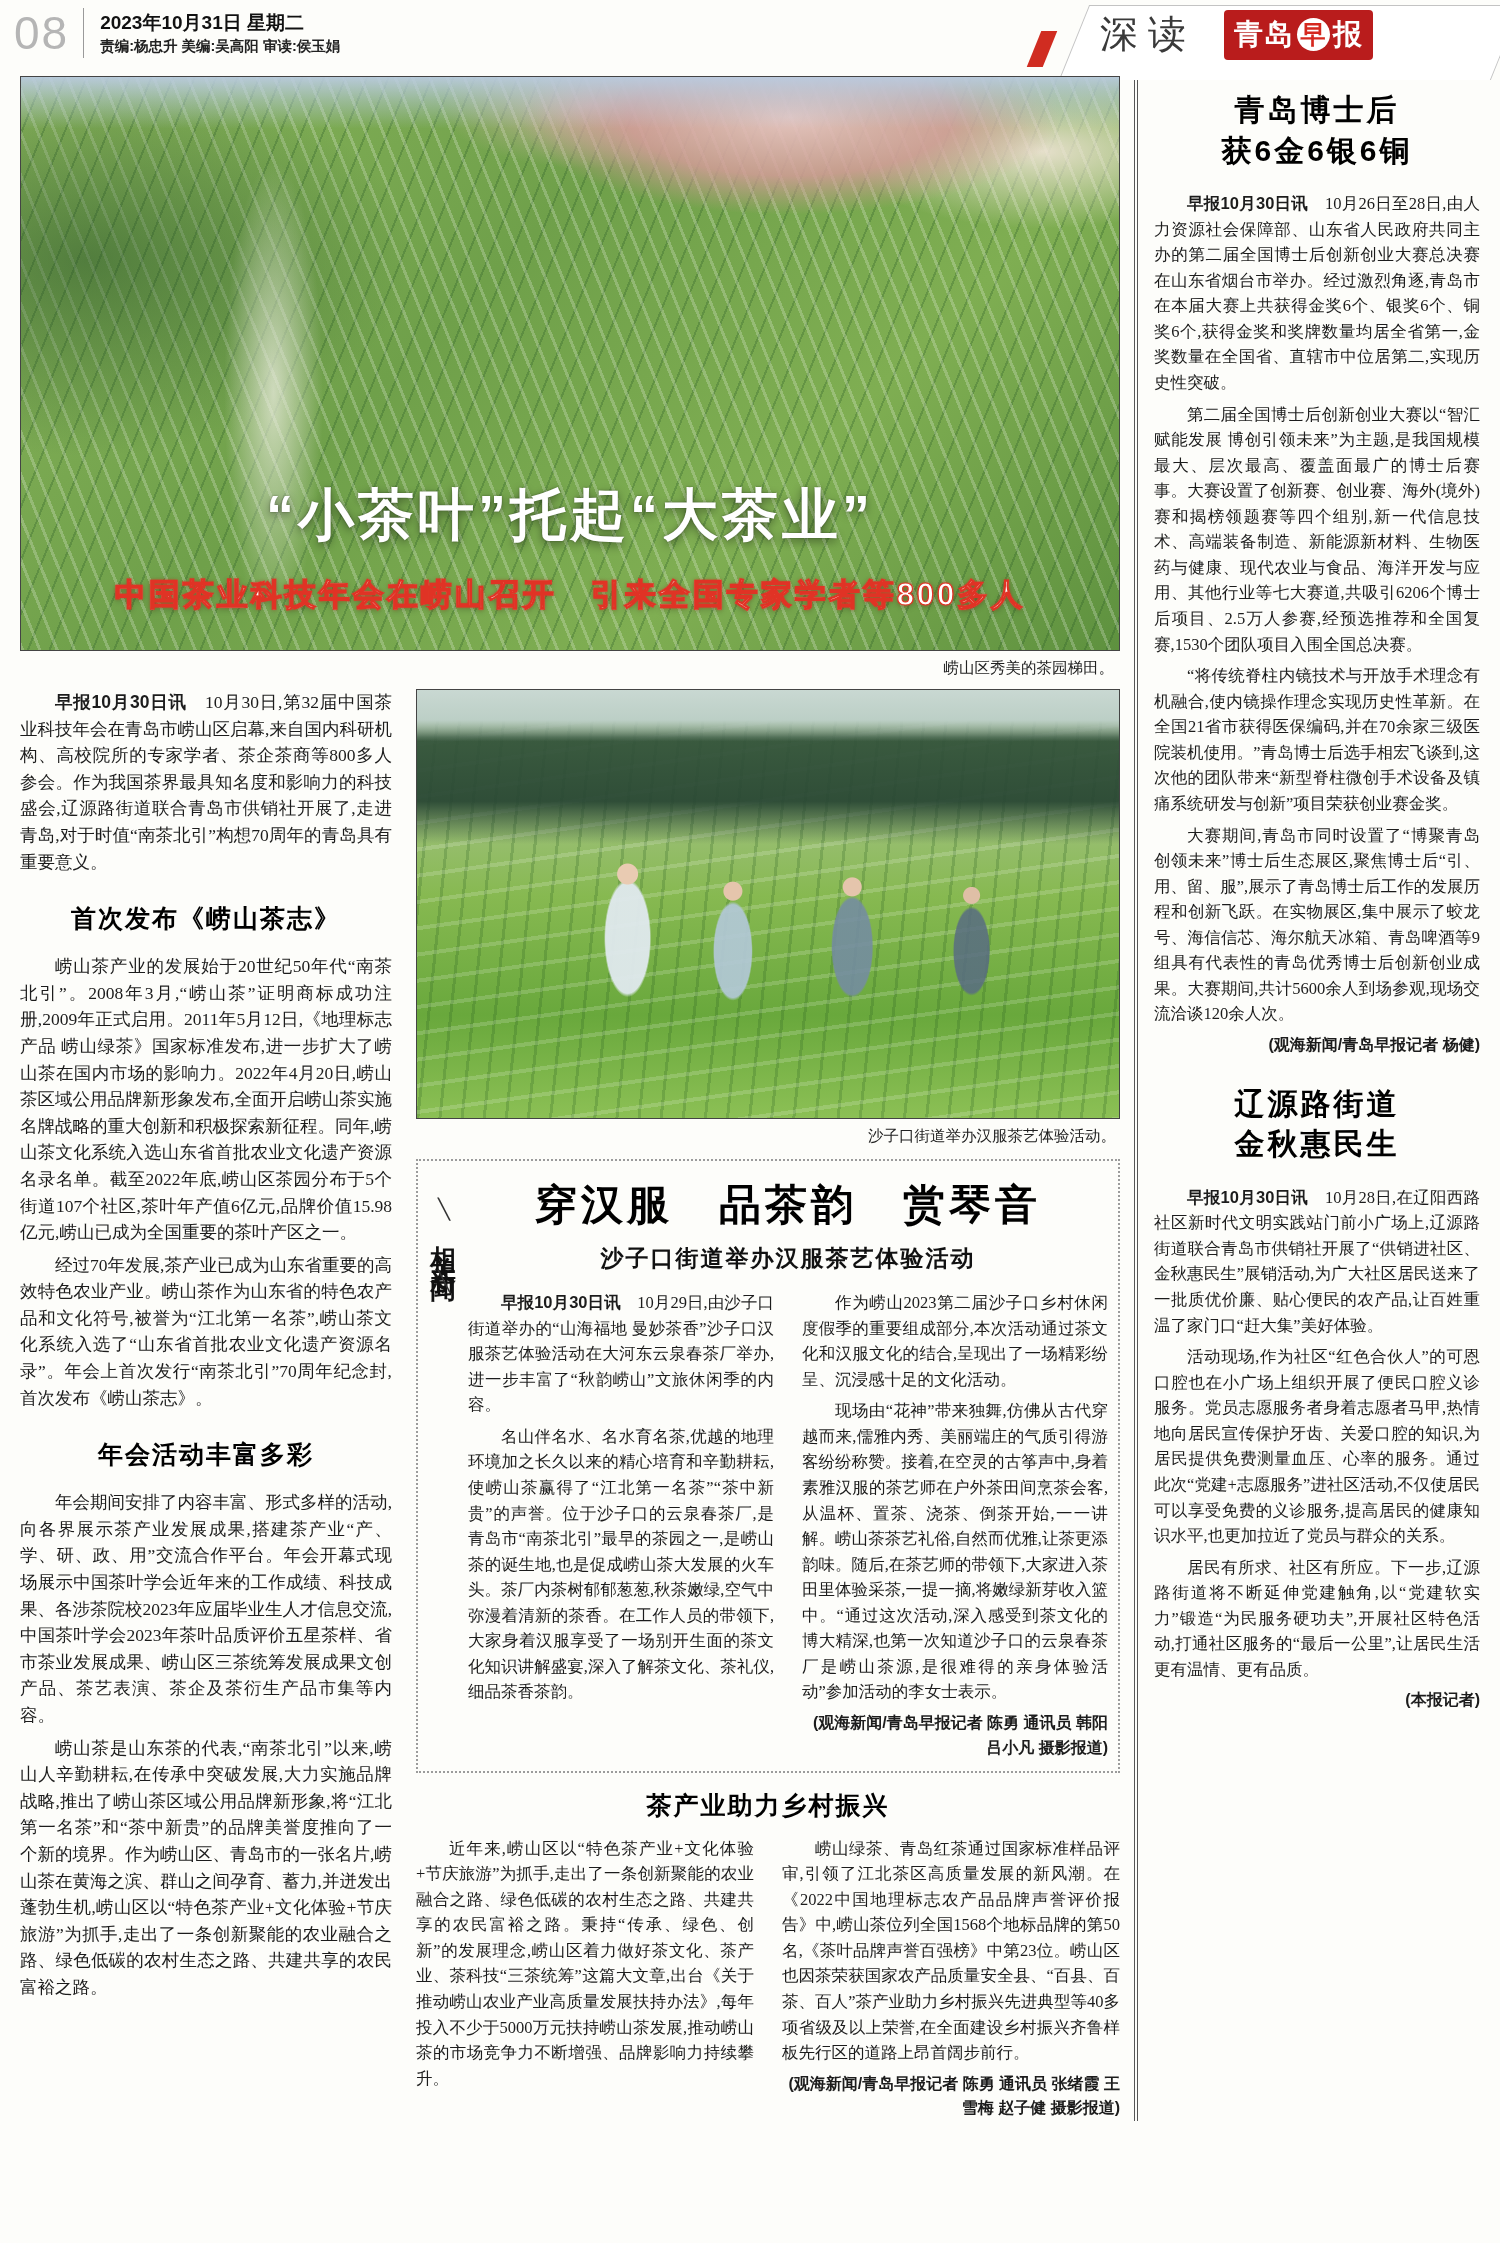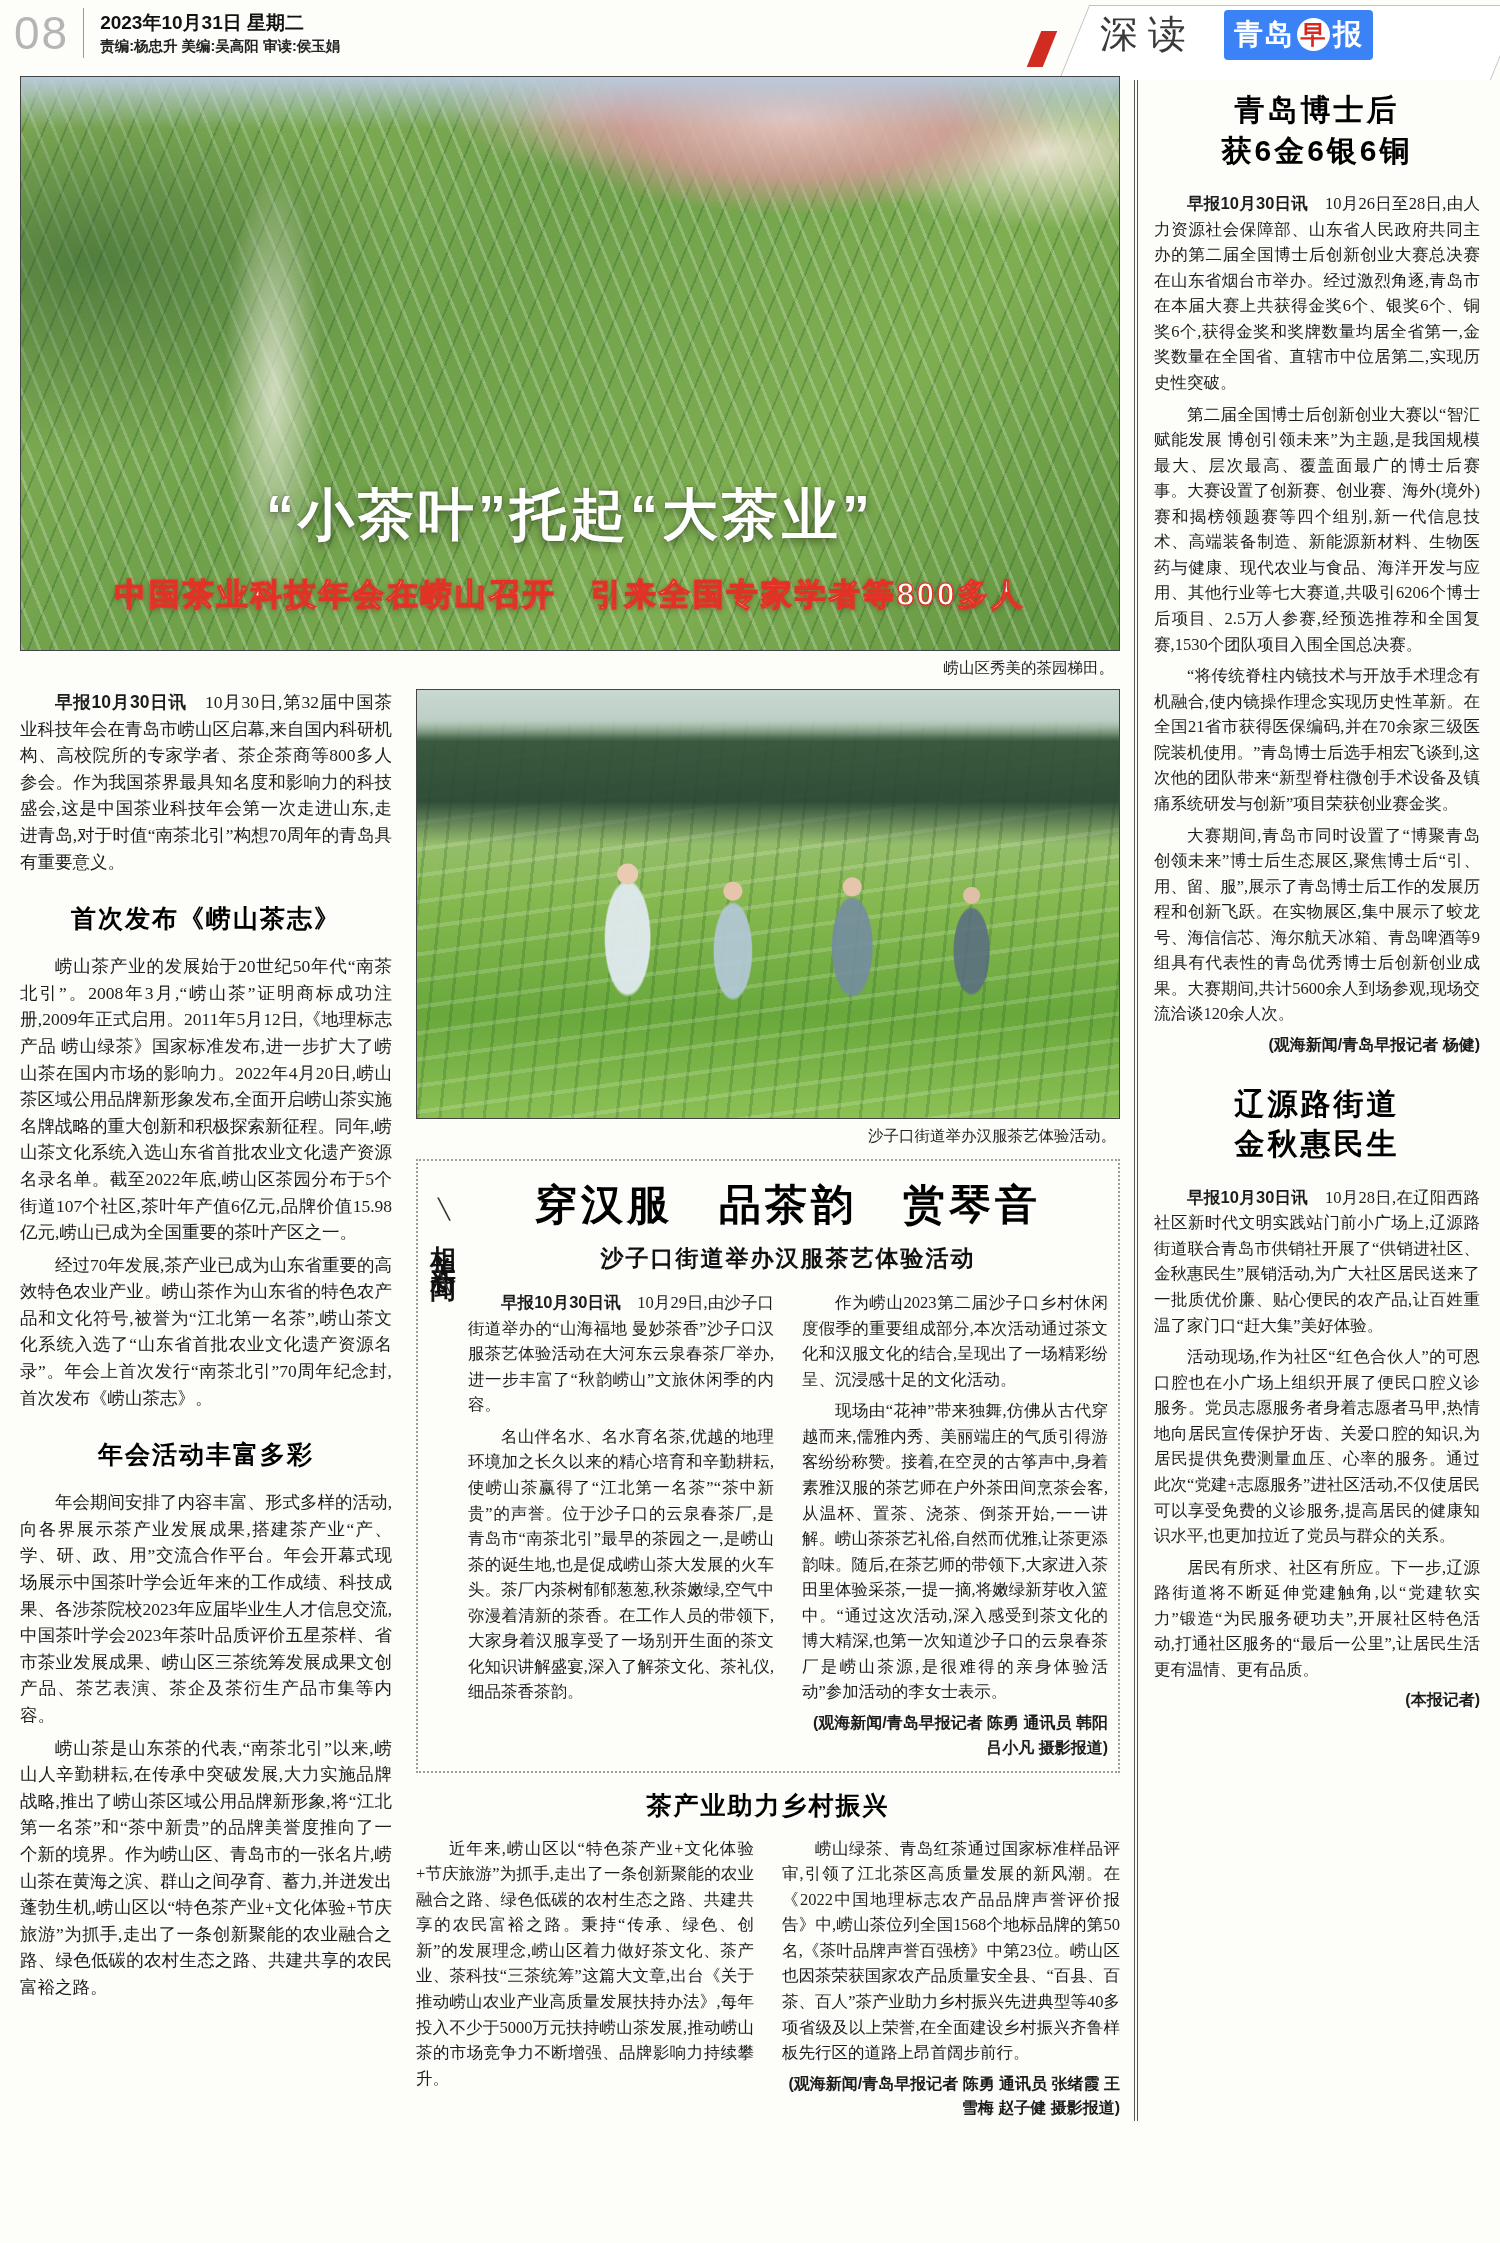--- a/index.html
+++ b/index.html
@@ -12,21 +12,21 @@
   .vline{width:1px;height:50px;background:#9a9a9a;margin:0 16px 0 14px;}
   .dateblock{line-height:1.25;}
   .date{font-family:"Liberation Sans","DejaVu Sans",sans-serif;font-size:19px;font-weight:700;color:#111;}
   .editors{font-family:"Liberation Sans","DejaVu Sans",sans-serif;font-size:14.5px;font-weight:600;color:#222;margin-top:3px;}
   .tb-spacer{flex:1;}
   .deepread-wrap{position:relative;width:440px;height:56px;}
   .skewbox{position:absolute;right:-26px;top:0;width:430px;height:74px;border:1.5px solid #c3c3c3;border-bottom:none;transform:skewX(-22deg);background:#fff;}
   .redslash{position:absolute;left:-6px;bottom:-6px;width:16px;height:36px;background:#d02c21;transform:skewX(-22deg);}
   .deepread-inner{position:absolute;left:60px;top:4px;display:flex;align-items:center;gap:28px;}
   .section-label{font-family:"Liberation Sans","DejaVu Sans",sans-serif;font-size:38px;color:#3a3a3a;letter-spacing:10px;font-weight:500;}
-  .brand{background:#3b82f6;color:#fff;font-family:Liberation Serif, serif;font-weight:900;font-size:29px;padding:5px 10px;border-radius:4px;display:flex;align-items:center;letter-spacing:1px;}
+  .brand{background:#b91c1c;color:#fff;font-family:Liberation Serif, serif;font-weight:900;font-size:29px;padding:5px 10px;border-radius:4px;display:flex;align-items:center;letter-spacing:1px;}
   .brand .circle{background:#fff;color:#d5281e;border-radius:50%;width:33px;height:33px;line-height:33px;text-align:center;font-size:25px;display:inline-block;margin:0 3px;}
 
   
   .content{display:flex;gap:14px;padding:14px 20px 0 20px;box-sizing:border-box;}
   .main-left{width:1100px;flex:none;}
   .col-right{flex:1;border-left:4px double #555;padding-left:16px;min-width:0;}
 
   
   .hero{position:relative;margin:0;height:575px;border:1px solid #444;box-sizing:border-box;overflow:hidden;}
   .photo-art{position:absolute;inset:0;}
@@ -134,21 +134,21 @@
       <figure class="hero">
         <div class="photo-art terraces"></div>
         <h1 class="hero-title">“小茶叶”托起“大茶业”</h1>
         <div class="hero-sub">中国茶业科技年会在崂山召开　引来全国专家学者等800多人</div>
       </figure>
       <div class="hero-caption">崂山区秀美的茶园梯田。</div>
 
       <div class="below">
 
         <article class="col-left">
-          <p class="lead"><strong>早报10月30日讯</strong><span>　10月30日,第32届中国茶业科技年会在青岛市崂山区启幕,来自国内科研机构、高校院所的专家学者、茶企茶商等800多人参会。作为我国茶界最具知名度和影响力的科技盛会,这是中国茶业科技年会第一次走进山东,走进青岛,对于时值“南茶北引”构想70周年的青岛具有重要意义。</span></p>
+          <p class="lead"><strong>早报10月30日讯</strong><span>　10月30日,第32届中国茶业科技年会在青岛市崂山区启幕,来自国内科研机构、高校院所的专家学者、茶企茶商等800多人参会。作为我国茶界最具知名度和影响力的科技盛会,辽源路街道联合青岛市供销社开展了,走进青岛,对于时值“南茶北引”构想70周年的青岛具有重要意义。</span></p>
           <h2 class="sec-h">首次发布《崂山茶志》</h2>
           <p>崂山茶产业的发展始于20世纪50年代“南茶北引”。2008年3月,“崂山茶”证明商标成功注册,2009年正式启用。2011年5月12日,《地理标志产品 崂山绿茶》国家标准发布,进一步扩大了崂山茶在国内市场的影响力。2022年4月20日,崂山茶区域公用品牌新形象发布,全面开启崂山茶实施名牌战略的重大创新和积极探索新征程。同年,崂山茶文化系统入选山东省首批农业文化遗产资源名录名单。截至2022年底,崂山区茶园分布于5个街道107个社区,茶叶年产值6亿元,品牌价值15.98亿元,崂山已成为全国重要的茶叶产区之一。</p>
           <p>经过70年发展,茶产业已成为山东省重要的高效特色农业产业。崂山茶作为山东省的特色农产品和文化符号,被誉为“江北第一名茶”,崂山茶文化系统入选了“山东省首批农业文化遗产资源名录”。年会上首次发行“南茶北引”70周年纪念封,首次发布《崂山茶志》。</p>
           <h2 class="sec-h">年会活动丰富多彩</h2>
           <p>年会期间安排了内容丰富、形式多样的活动,向各界展示茶产业发展成果,搭建茶产业“产、学、研、政、用”交流合作平台。年会开幕式现场展示中国茶叶学会近年来的工作成绩、科技成果、各涉茶院校2023年应届毕业生人才信息交流,中国茶叶学会2023年茶叶品质评价五星茶样、省市茶业发展成果、崂山区三茶统筹发展成果文创产品、茶艺表演、茶企及茶衍生产品市集等内容。</p>
           <p>崂山茶是山东茶的代表,“南茶北引”以来,崂山人辛勤耕耘,在传承中突破发展,大力实施品牌战略,推出了崂山茶区域公用品牌新形象,将“江北第一名茶”和“茶中新贵”的品牌美誉度推向了一个新的境界。作为崂山区、青岛市的一张名片,崂山茶在黄海之滨、群山之间孕育、蓄力,并迸发出蓬勃生机,崂山区以“特色茶产业+文化体验+节庆旅游”为抓手,走出了一条创新聚能的农业融合之路、绿色低碳的农村生态之路、共建共享的农民富裕之路。</p>
         </article>
 
         <div class="col-mid">
           <figure class="photo2">

